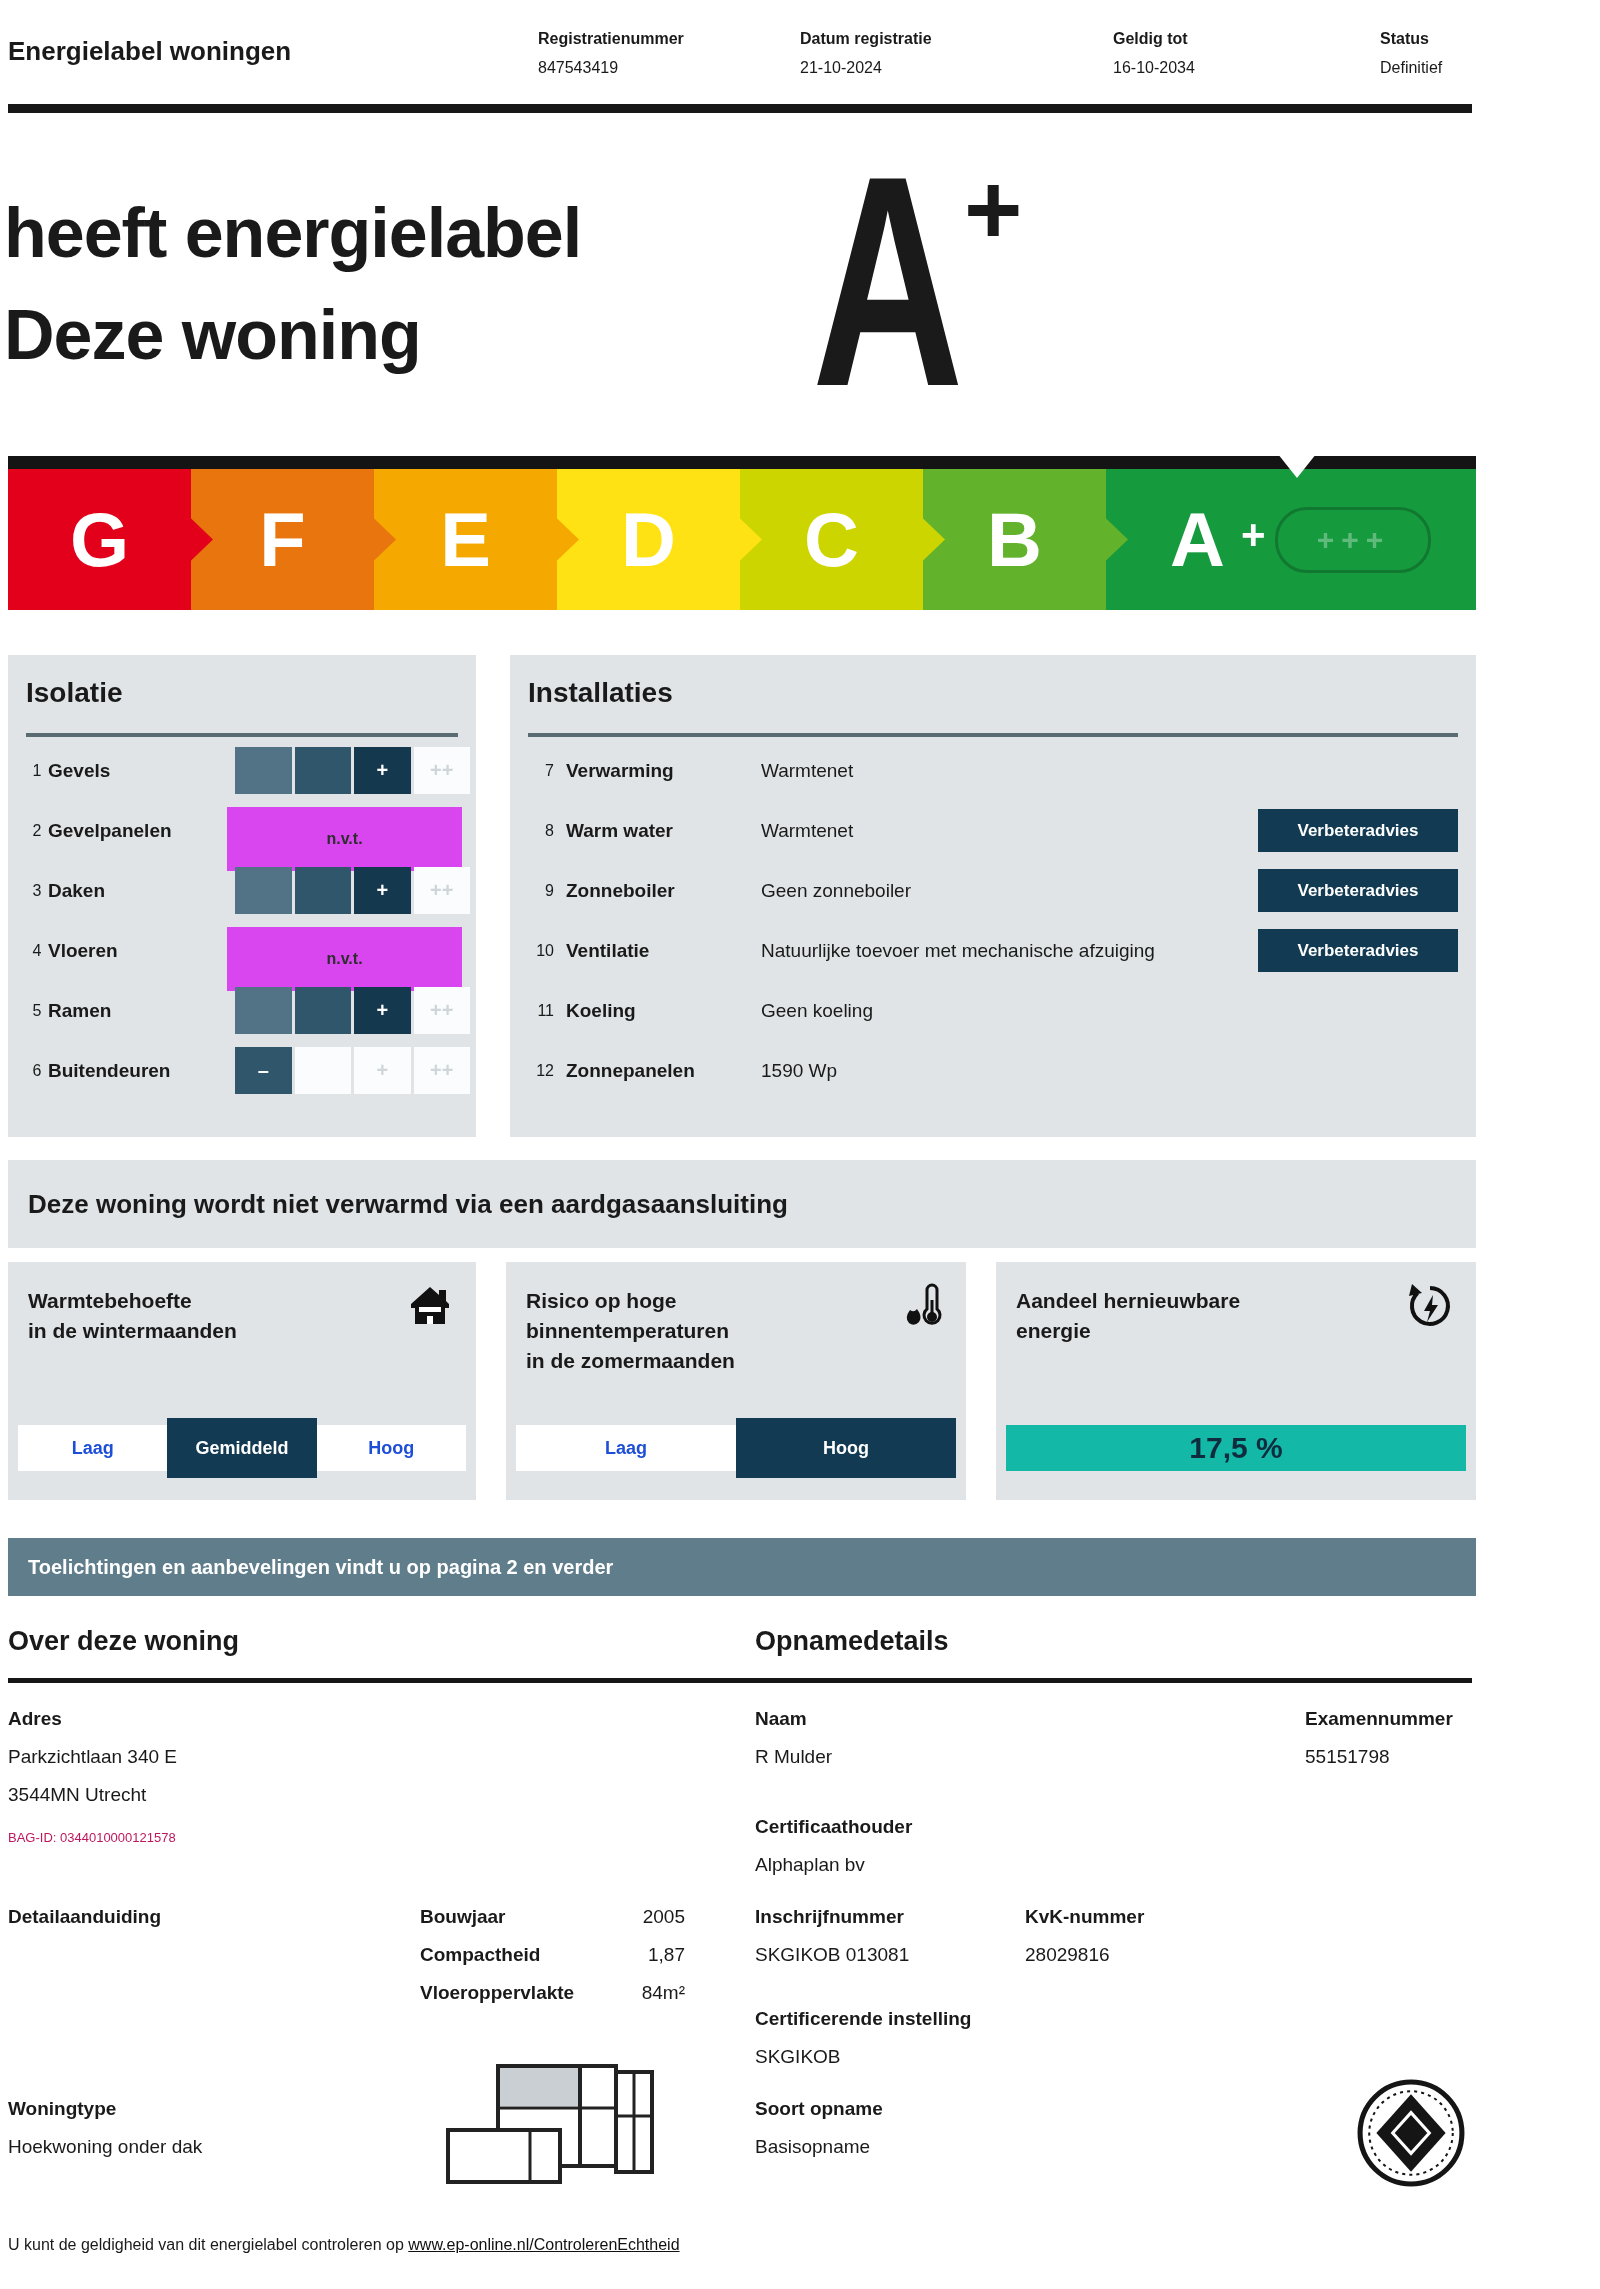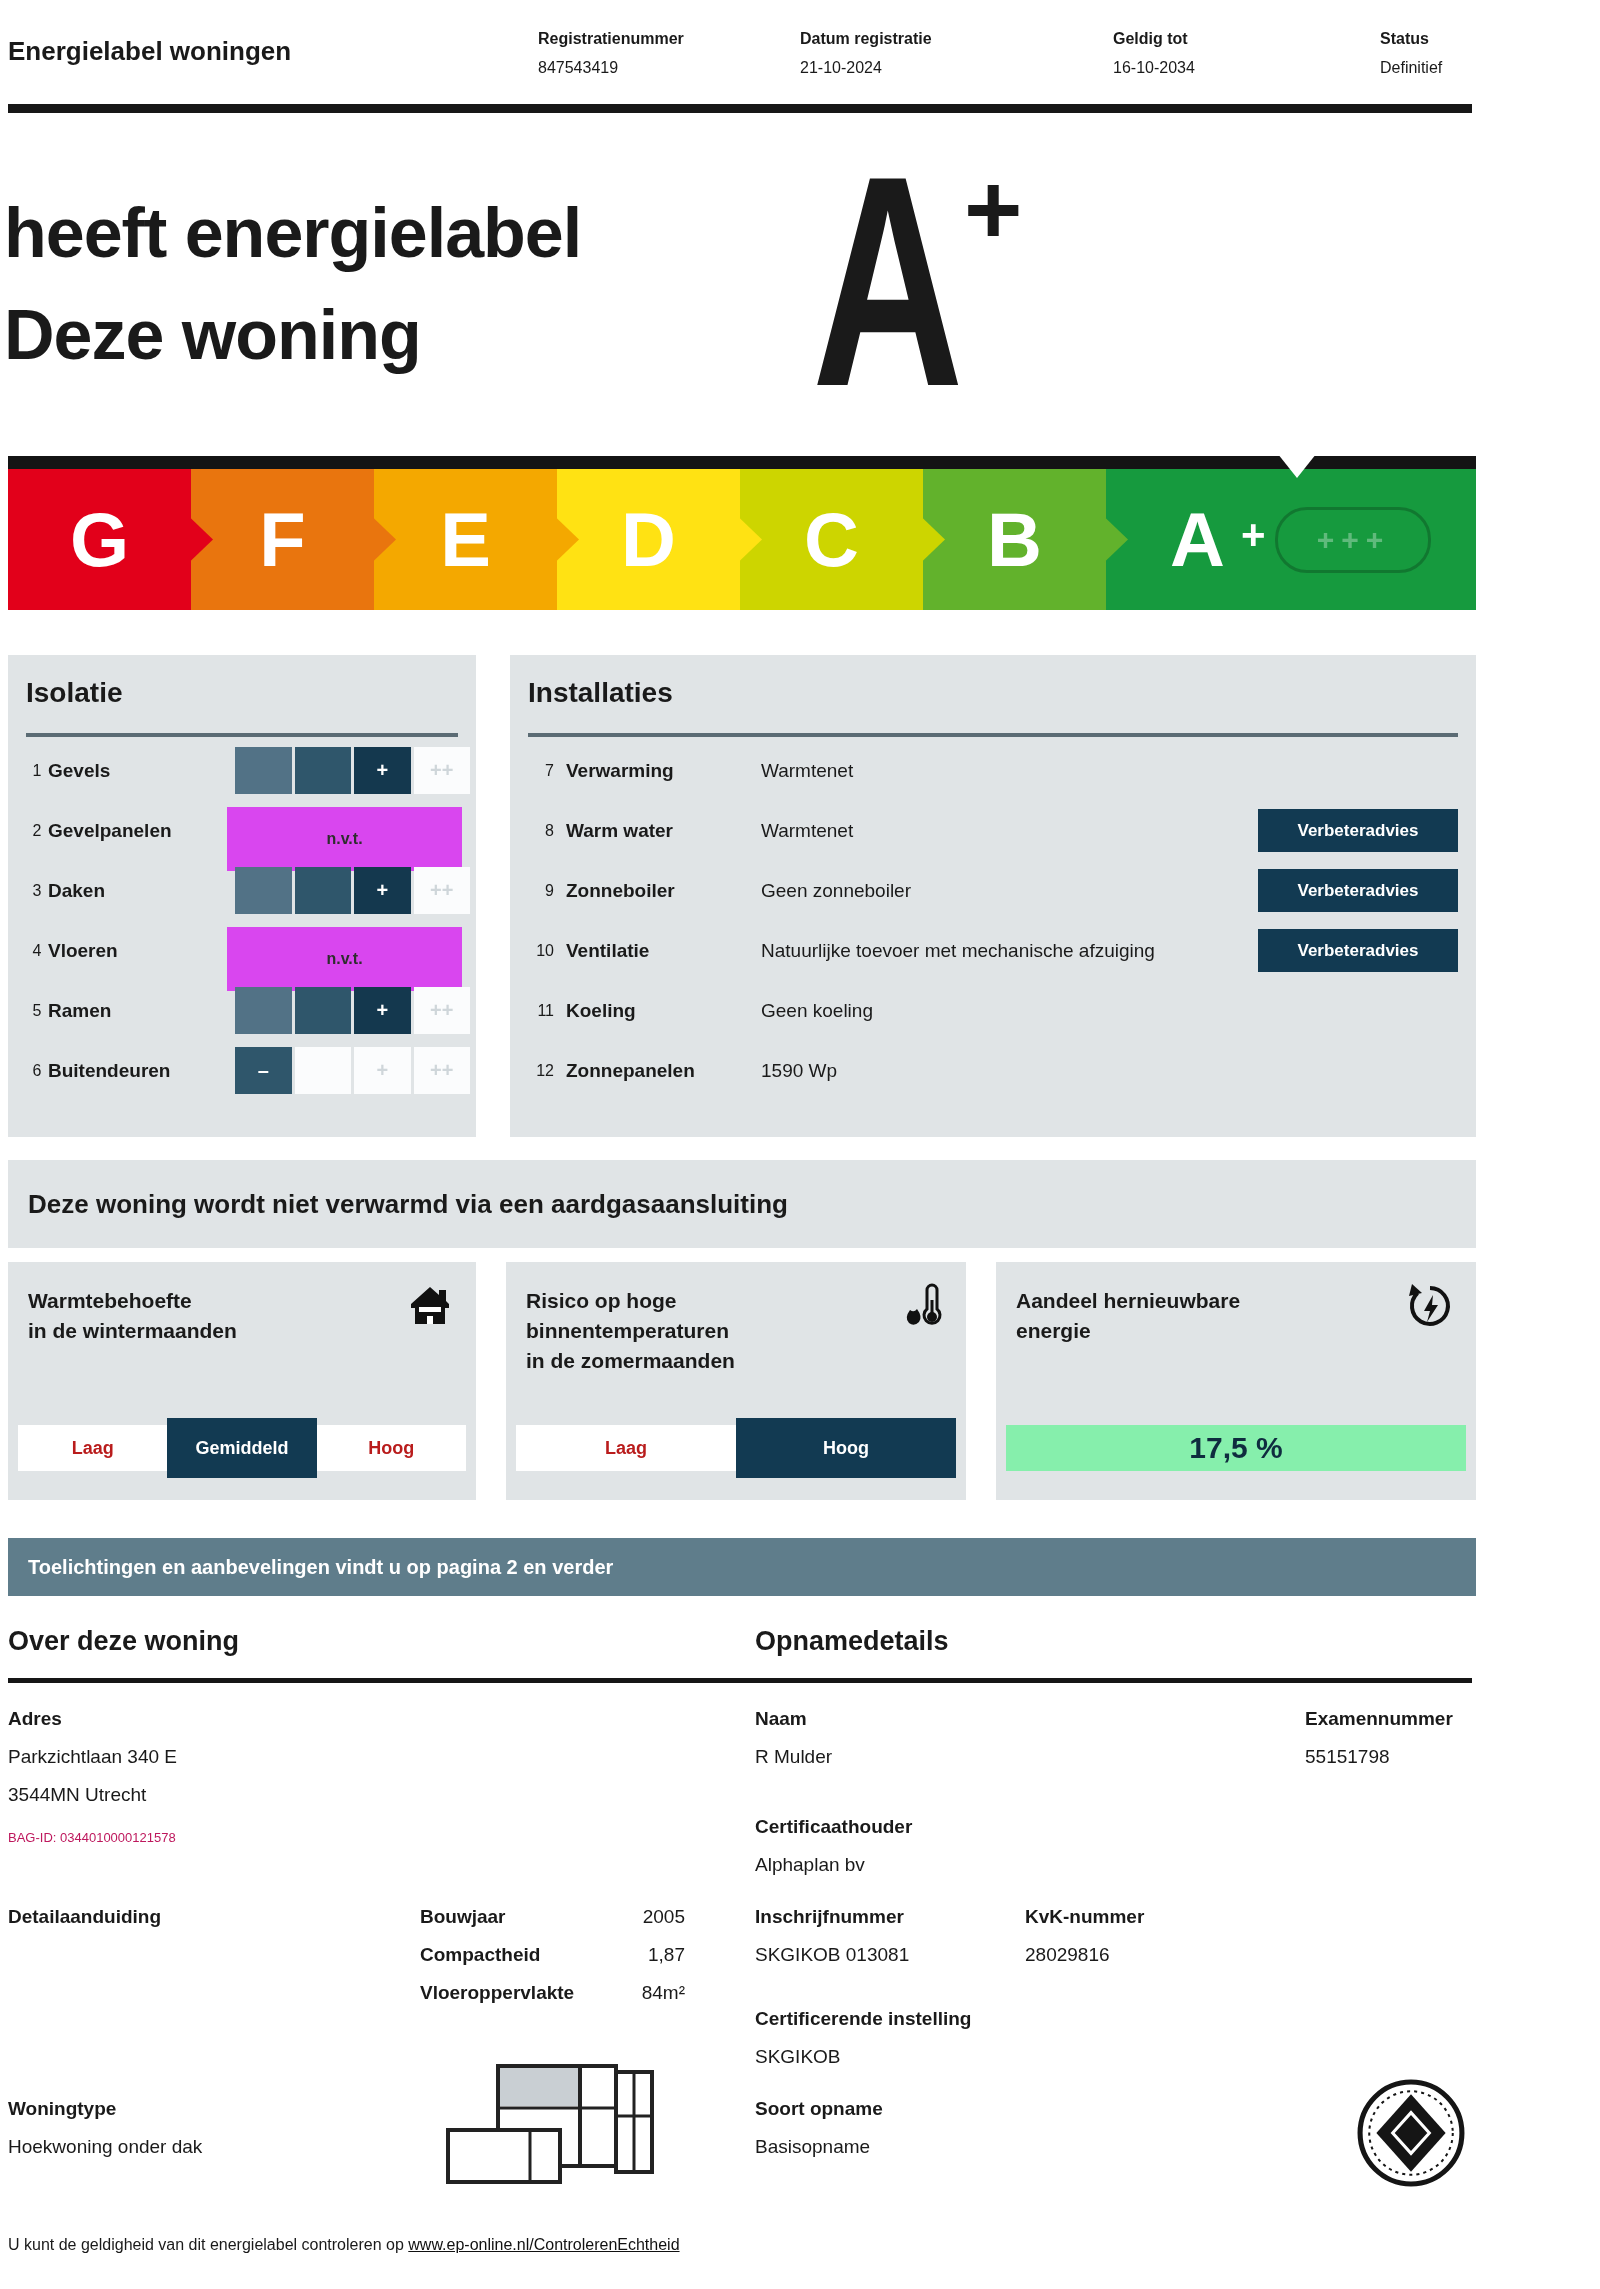--- a/index.html
+++ b/index.html
@@ -76,23 +76,23 @@
 
   
   .metric{position:absolute;top:1262px;height:238px;background:#e0e4e6;}
   #metric-winter{left:8px;width:468px;}
   #metric-summer{left:506px;width:460px;}
   #metric-renew{left:996px;width:480px;}
   .metric-title{position:absolute;left:20px;top:24px;font-size:21px;font-weight:700;line-height:30px;}
   .metric-icon{position:absolute;right:22px;top:20px;width:48px;height:48px;}
   .metric-strip{position:absolute;left:10px;right:10px;top:163px;height:46px;display:flex;}
   .opt{flex:1;display:flex;align-items:center;justify-content:center;background:#fff;
-       font-size:18px;font-weight:700;color:#b91c1c;}
+       font-size:18px;font-weight:700;color:#1d4ed8;}
   .opt.sel{background:#123a52;color:#fff;height:60px;margin-top:-7px;}
-  .metric-value{flex:1;display:flex;align-items:center;justify-content:center;background:#86efac;
+  .metric-value{flex:1;display:flex;align-items:center;justify-content:center;background:#14b8a6;
                 font-size:30px;font-weight:700;color:#0f2c3f;}
 
   
   #pageref-bar{position:absolute;left:8px;top:1538px;width:1468px;height:58px;background:#5f7d8b;
                display:flex;align-items:center;padding-left:20px;box-sizing:border-box;
                color:#fff;font-size:20px;font-weight:700;}
 
   
   #about-heading{position:absolute;left:8px;top:1626px;font-size:27px;font-weight:700;}
   #opname-heading{position:absolute;left:755px;top:1626px;font-size:27px;font-weight:700;}

